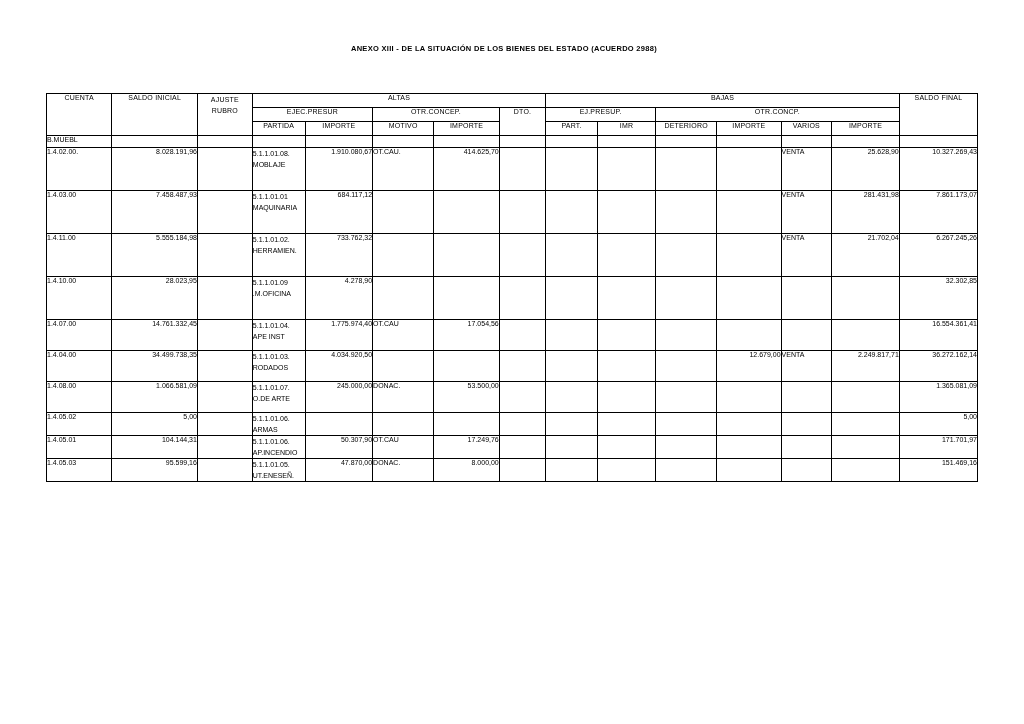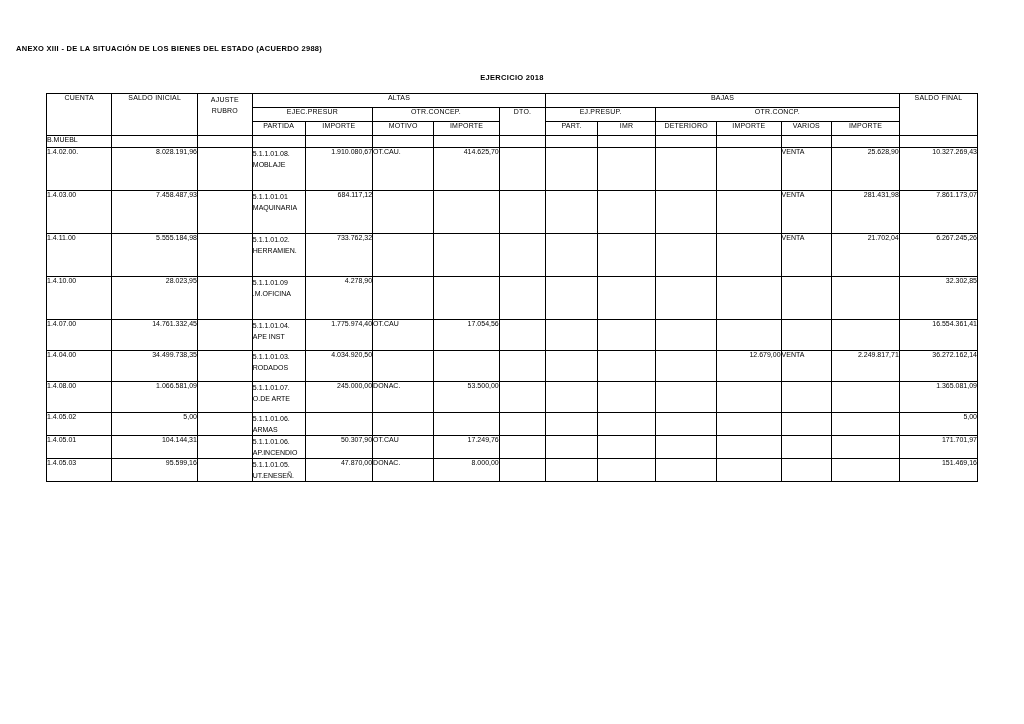--- a/index.html
+++ b/index.html
@@ -17,22 +17,23 @@
   }
   .page {
     position: relative;
     width: 1024px;
     height: 724px;
     background: #fff;
   }
   .doc-title {
     position: absolute;
     top: 44px;
-    left: 16px;
+    left: 0;
     width: 1008px;
+    text-align: center;
     font-size: 7.5px;
     font-weight: bold;
     letter-spacing: 0.3px;
   }
   .doc-subtitle {
     position: absolute;
     top: 73px;
     left: 0;
     width: 1024px;
     text-align: center;
@@ -86,21 +87,20 @@
   .row-tall2 .cell { height: 42px; }
   .stack-line { display: block; line-height: 11px; }
   .stack-line2 { display: block; line-height: 11px; }
 </style>
 </head>
 <body>
 
 <div class="page">
 
   <div class="doc-title">ANEXO XIII - DE LA SITUACIÓN DE LOS BIENES DEL ESTADO (ACUERDO 2988)</div>
-  <div class="doc-subtitle">EJERCICIO 2018</div>
 
   <div class="table-wrap">
     <table class="anexo">
       <colgroup>
         <col style="width:62px">
         <col style="width:81px">
         <col style="width:52px">
         <col style="width:50px">
         <col style="width:64px">
         <col style="width:58px">

